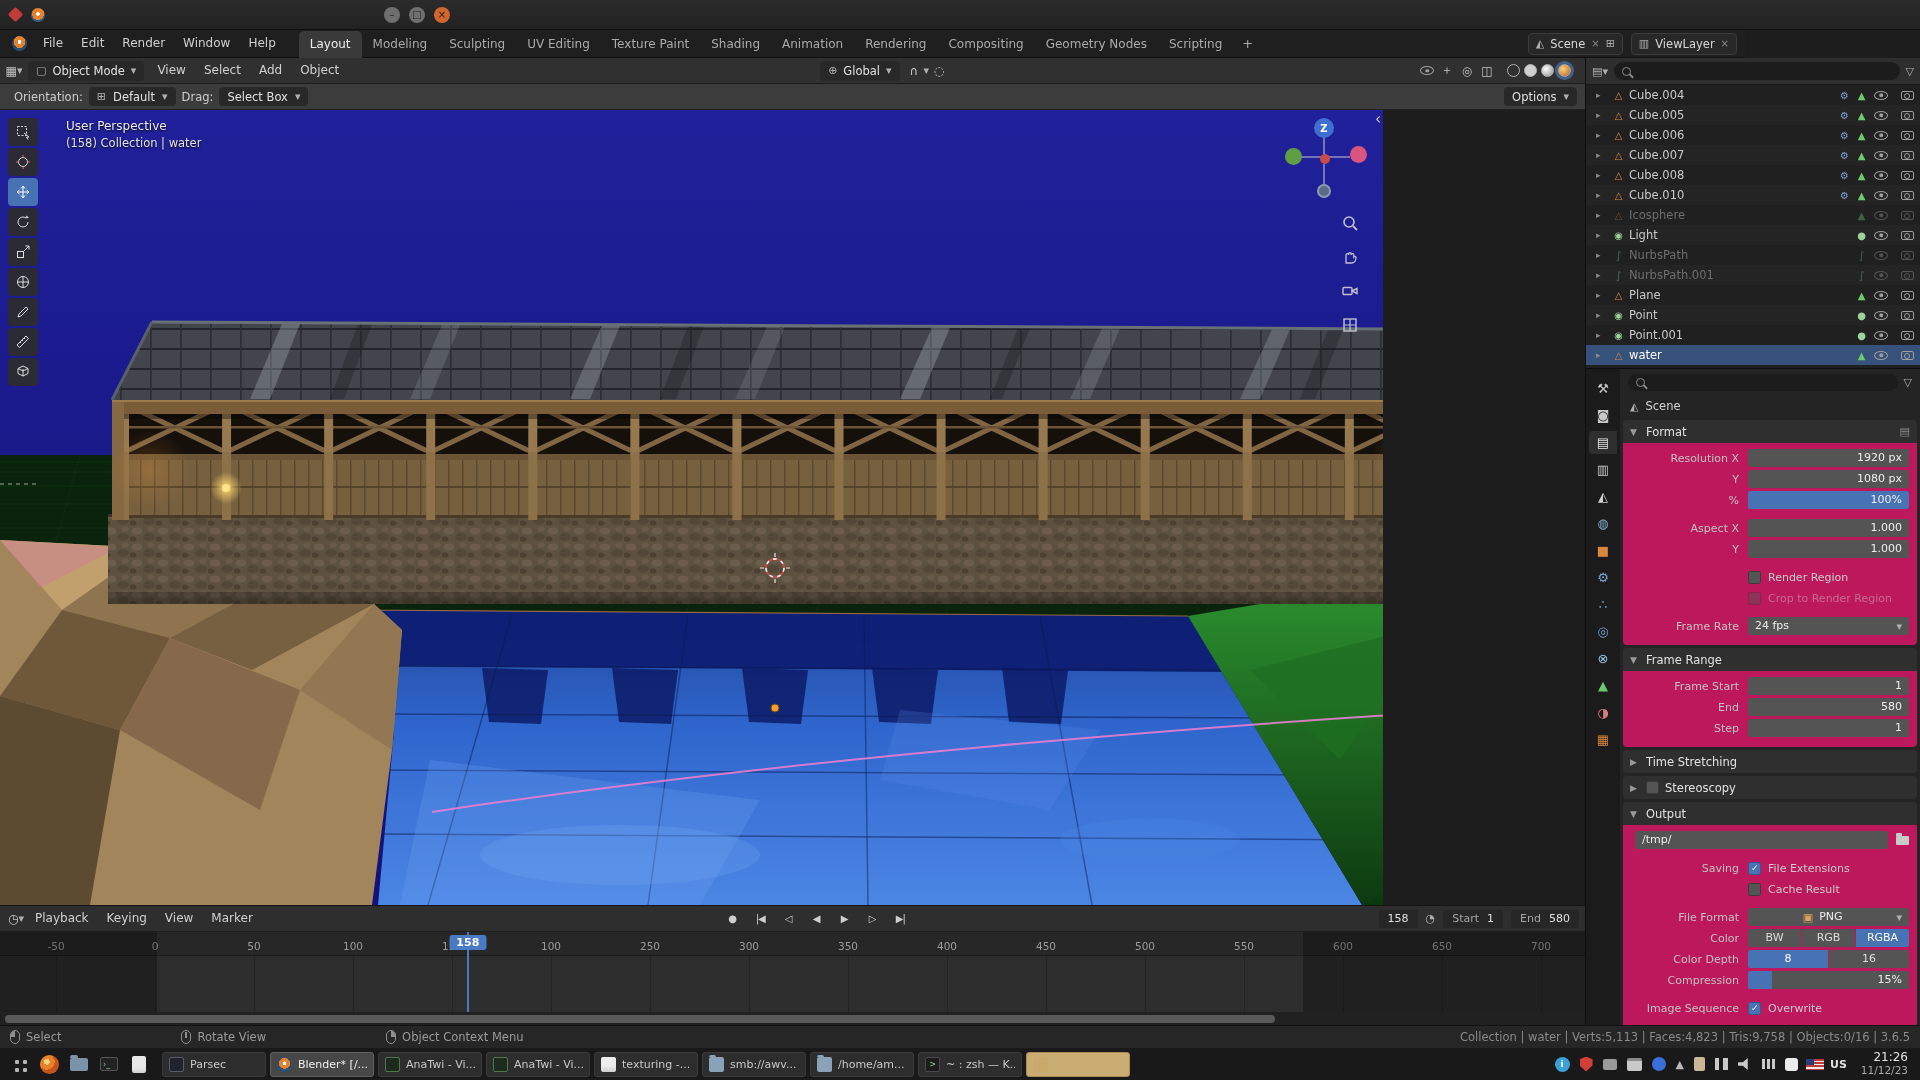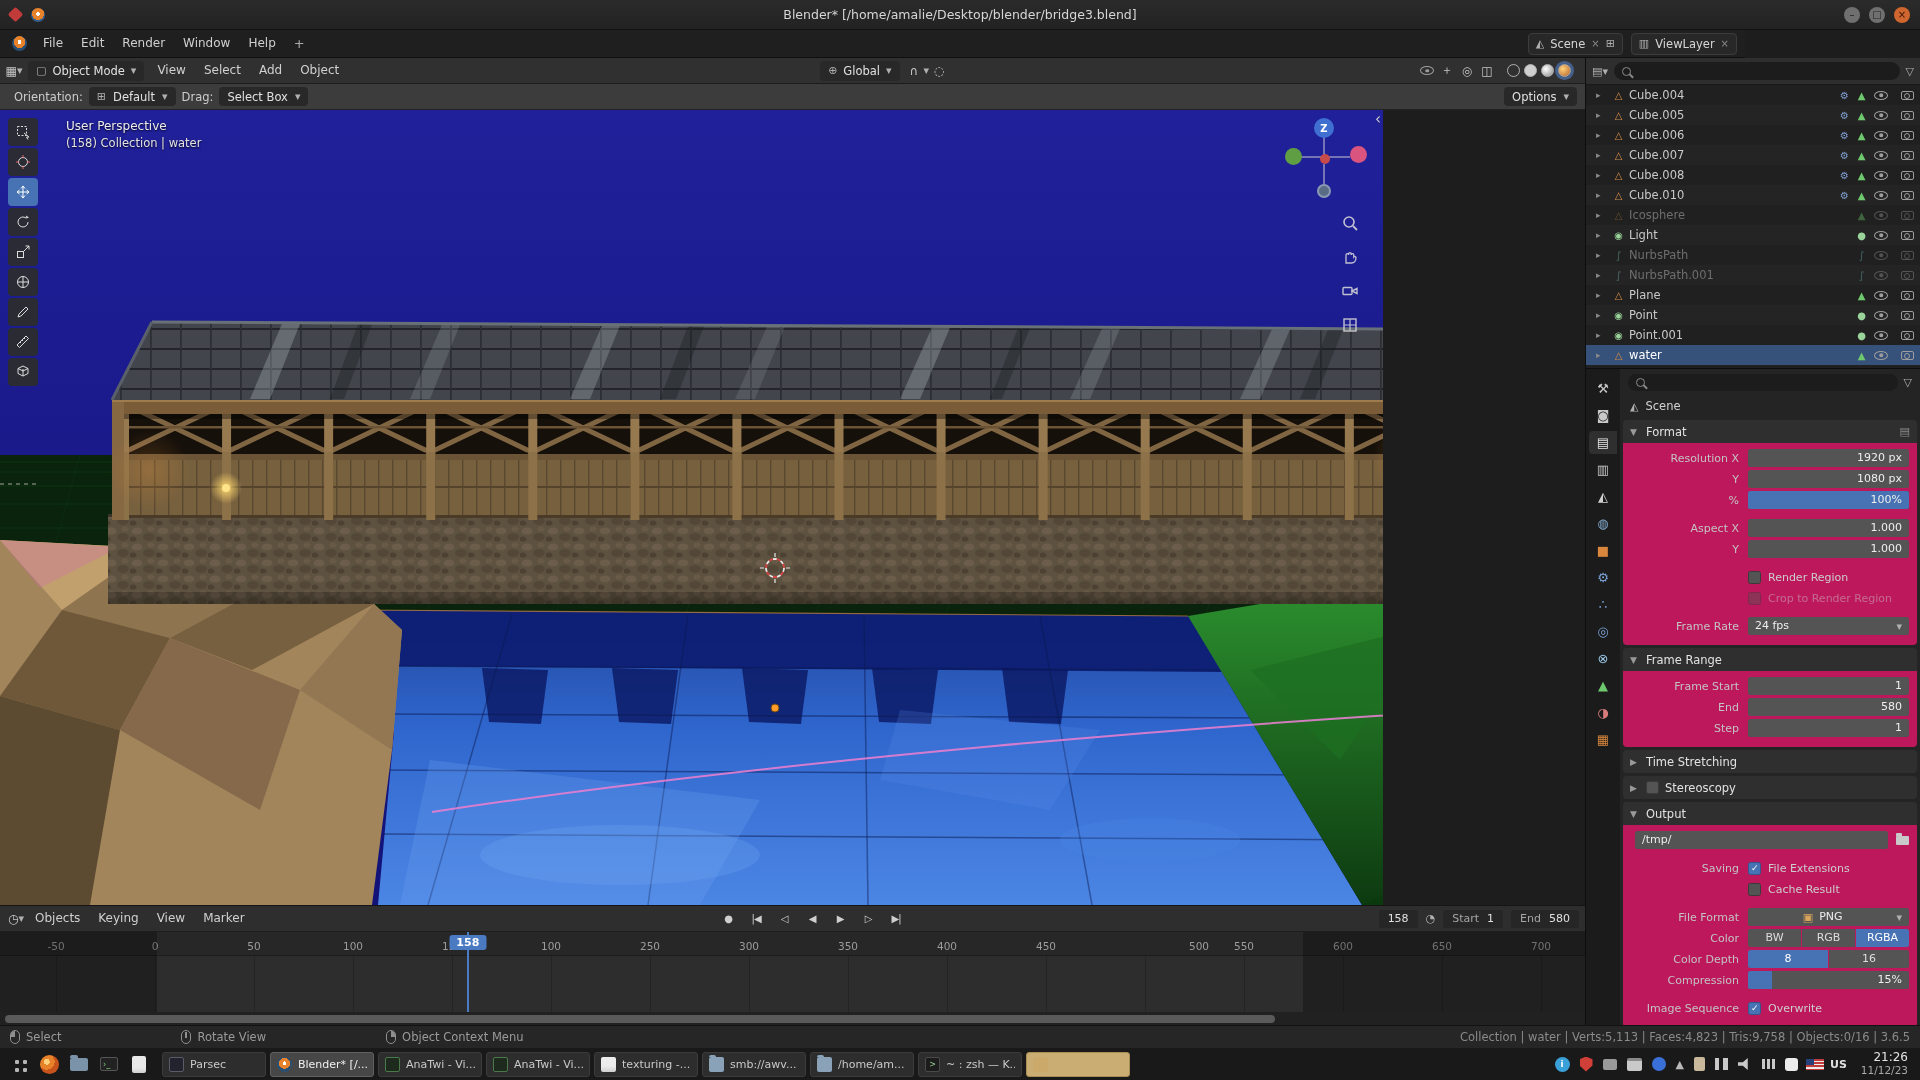--- a/index.html
+++ b/index.html
@@ -190,38 +190,50 @@
 </head>
 <body>
 
 <div id="stage">
 
   <div id="titlebar">
     <div class="tb-left">
       <span class="tb-ico diamond"></span>
       <span class="tb-ico orange"></span>
     </div>
-    <div class="tb-title">Blender* [/home/amalie/Desktop/blender/bridge3.blend]</div>
     <div class="tb-right">
       <span class="wbtn">–</span>
       <span class="wbtn">□</span>
       <span class="wbtn close">×</span>
     </div>
   </div>
 
   <div id="topbar">
     <span class="blogo">
         <i></i>
       </span>
     <div class="menus">
         <div class="menu">File</div>
         <div class="menu">Edit</div>
         <div class="menu">Render</div>
         <div class="menu">Window</div>
         <div class="menu">Help</div>
+      </div>
+    <div class="ws-wrap">
+        <div class="ws-tab active">Layout</div>
+        <div class="ws-tab">Modeling</div>
+        <div class="ws-tab">Sculpting</div>
+        <div class="ws-tab">UV Editing</div>
+        <div class="ws-tab">Texture Paint</div>
+        <div class="ws-tab">Shading</div>
+        <div class="ws-tab">Animation</div>
+        <div class="ws-tab">Rendering</div>
+        <div class="ws-tab">Compositing</div>
+        <div class="ws-tab">Geometry Nodes</div>
+        <div class="ws-tab">Scripting</div>
       </div>
     <div class="ws-add">+</div>
     <div class="spacer"></div>
     <div class="scene-widget">
       <span class="gl">◭</span>
       <span>Scene</span>
       <span class="gl x">×</span>
       <span class="gl">⊞</span>
     </div>
     <div class="scene-widget">
@@ -980,21 +992,21 @@
             </div>
         </div>
       </div>
     </div>
   </div>
 
   <div id="timeline">
     <div class="tl-head">
       <span class="hic">◷<span class="gl">▾</span></span>
       <div class="menus">
-          <div class="menu">Objects</div>
+          <div class="menu">Playback</div>
           <div class="menu">Keying</div>
           <div class="menu">View</div>
           <div class="menu">Marker</div>
         </div>
       <div class="spacer"></div>
       <div class="transport">
           <div class="tbtn">●</div>
           <div class="tbtn">|◀</div>
           <div class="tbtn">◁</div>
           <div class="tbtn">◀</div>
@@ -1040,21 +1052,21 @@
           <div class="tick" style="left: 155px;">0</div>
           <div class="tick" style="left: 254px;">50</div>
           <div class="tick" style="left: 353px;">100</div>
           <div class="tick" style="left: 452px;">150</div>
           <div class="tick" style="left: 551px;">100</div>
           <div class="tick" style="left: 650px;">250</div>
           <div class="tick" style="left: 749px;">300</div>
           <div class="tick" style="left: 848px;">350</div>
           <div class="tick" style="left: 947px;">400</div>
           <div class="tick" style="left: 1046px;">450</div>
-          <div class="tick" style="left: 1199px; margin-top: 44px;">500</div>
+          <div class="tick" style="left: 1145px; margin-top: 44px;">500</div>
           <div class="tick" style="left: 1244px;">550</div>
           <div class="tick" style="left: 1343px;">600</div>
           <div class="tick" style="left: 1442px;">650</div>
           <div class="tick" style="left: 1541px;">700</div>
         </div>
       <div class="tl-scroll">
           <div class="sbar"></div>
         </div>
     <div class="tdim" style="left: 0px; width: 156.98px;"></div>
         <div class="tdim" style="left: 1303.4px; right: 0px;"></div>

